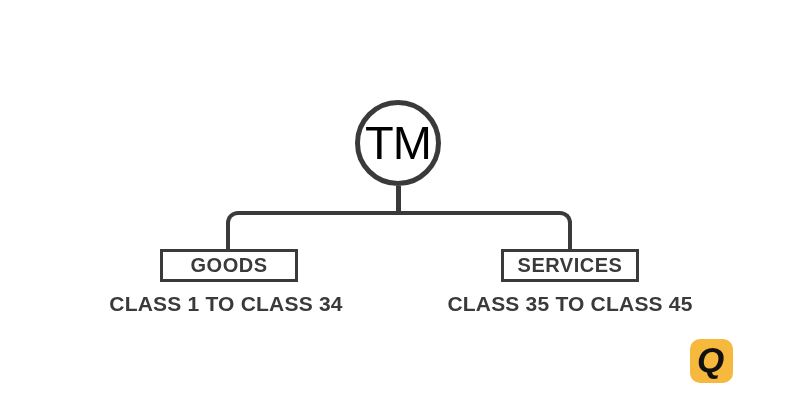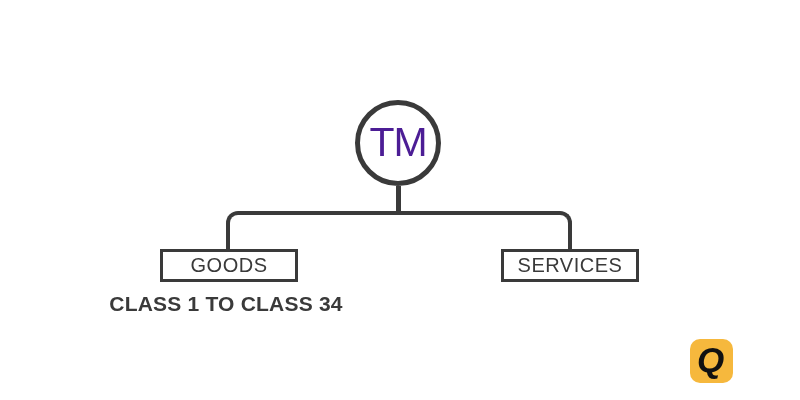--- a/index.html
+++ b/index.html
@@ -25,24 +25,24 @@
     width: 76px;
     height: 76px;
     border: 5px solid #3a3a3a;
     border-radius: 50%;
     background: #ffffff;
     display: flex;
     align-items: center;
     justify-content: center;
   }
   .tm-label {
-    font-size: 41px;
+    font-size: 47px;
     font-weight: 400;
     letter-spacing: -1px;
-    color: #4c1d95;
+    color: #000000;
     line-height: 1;
     padding-bottom: 2px;
   }
 
   
   .connector-stem {
     position: absolute;
     left: 396px;
     top: 186px;
     width: 5px;
@@ -68,21 +68,21 @@
     position: absolute;
     top: 249px;
     width: 132px;
     height: 27px;
     border: 3px solid #3a3a3a;
     background: #ffffff;
     display: flex;
     align-items: center;
     justify-content: center;
     font-size: 20px;
-    font-weight: 400;
+    font-weight: 700;
     letter-spacing: 0.5px;
     color: #3a3a3a;
   }
   .node-box.goods    { left: 160px; }
   .node-box.services { left: 501px; justify-content: center; }
 
   
   .class-range {
     position: absolute;
     top: 292px;
@@ -134,18 +134,19 @@
   <div class="connector-bracket"></div>
 
   <div class="node-box goods">
     <span>GOODS</span>
   </div>
   <div class="class-range left">CLASS 1 TO CLASS 34</div>
 
   <div class="node-box services">
     <span>SERVICES</span>
   </div>
+  <div class="class-range right">CLASS 35 TO CLASS 45</div>
 
   <div class="q-badge">
     <span class="q-letter">Q</span>
   </div>
 
 </div>
 
 </body></html>

